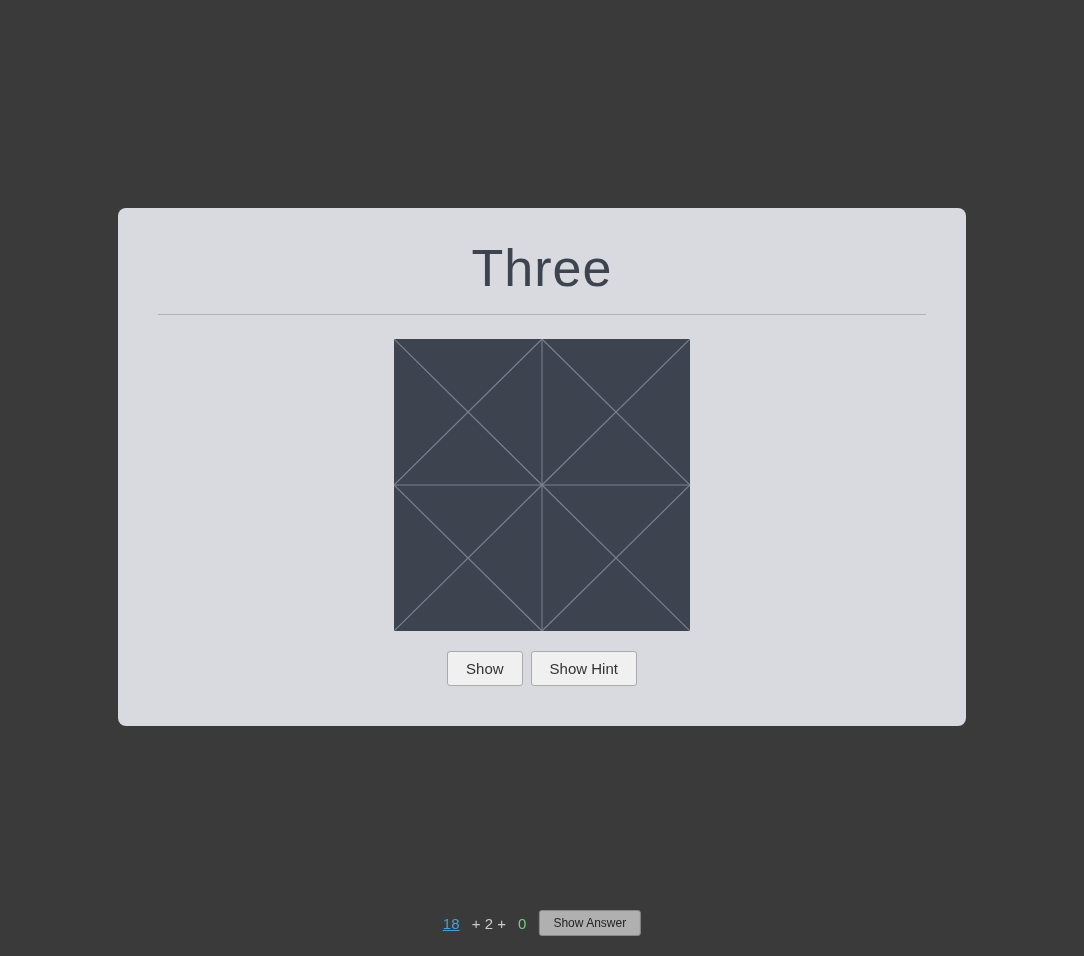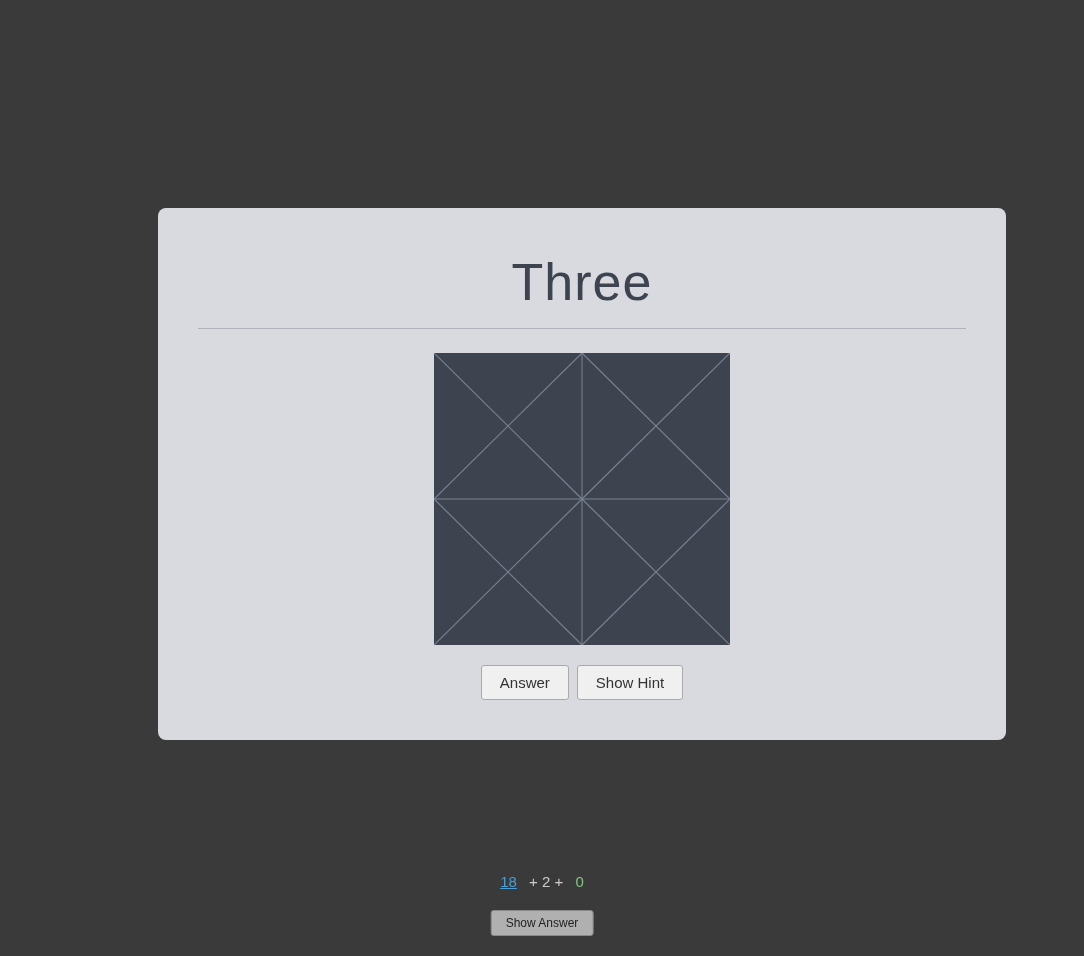--- a/index.html
+++ b/index.html
@@ -14,28 +14,27 @@
       align-items: center;
       justify-content: center;
       position: relative;
       overflow: hidden;
     }
 
     .card {
       background-color: #d8dae0;
       border-radius: 8px;
       width: 848px;
-      padding: 44px 40px 40px;
+      padding: 30px 40px 40px;
       display: flex;
       flex-direction: column;
       align-items: center;
       position: absolute;
       top: 208px;
       left: 118px;
-      margin-left: 40px;
     }
 
     .card-title {
       font-size: 52px;
       color: #3d4450;
       font-weight: 300;
       letter-spacing: 1px;
       margin-bottom: 16px;
     }
 
@@ -73,23 +72,22 @@
       cursor: pointer;
       border-radius: 3px;
     }
 
     .bottom-bar {
       position: absolute;
       bottom: 20px;
       left: 50%;
       transform: translateX(-50%);
       display: flex;
-      flex-direction: column;
-      align-items: center;
-      gap: 20px;
+      flex-direction: row;
+      gap: 12px;
     }
 
     .score-row {
       font-size: 15px;
       color: #ccc;
       display: flex;
       align-items: center;
       gap: 4px;
     }
 
@@ -139,21 +137,21 @@
 
       <line x1="0" y1="146" x2="148" y2="292" stroke="#7a8090" stroke-width="1.2"></line>
       <line x1="148" y1="146" x2="0" y2="292" stroke="#7a8090" stroke-width="1.2"></line>
 
       <line x1="148" y1="146" x2="296" y2="292" stroke="#7a8090" stroke-width="1.2"></line>
       <line x1="296" y1="146" x2="148" y2="292" stroke="#7a8090" stroke-width="1.2"></line>
     </svg>
   </div>
 
   <div class="buttons">
-    <button class="btn">Answer</button>
+    <button class="btn">Show</button>
     <button class="btn">Show Hint</button>
   </div>
 </div>
 
 <div class="bottom-bar">
   <div class="score-row">
     <span class="score-blue">18</span>
     <span class="score-plain">&nbsp;</span>
     <span class="score-plain">+ 2 +</span>
     <span class="score-plain">&nbsp;</span>

